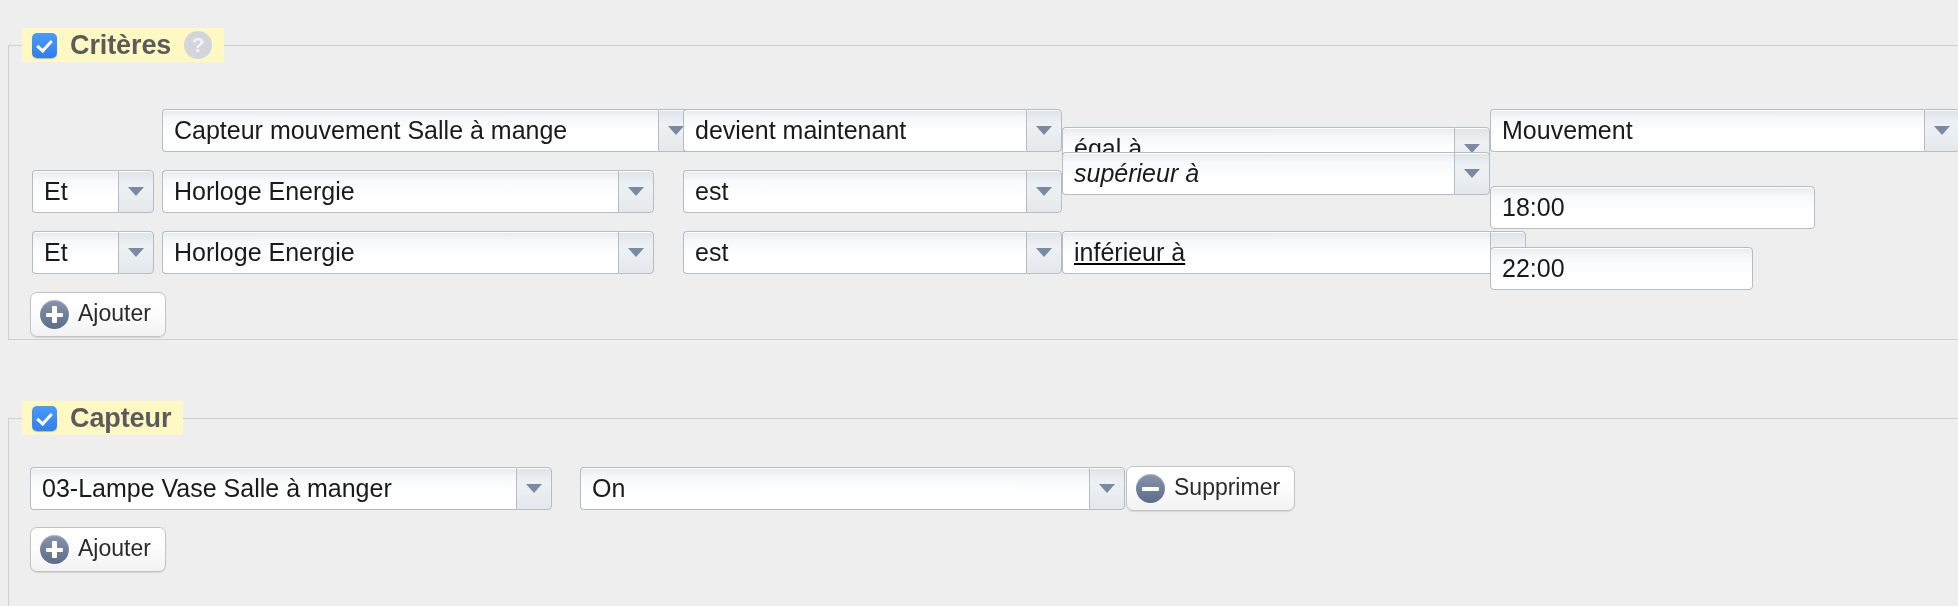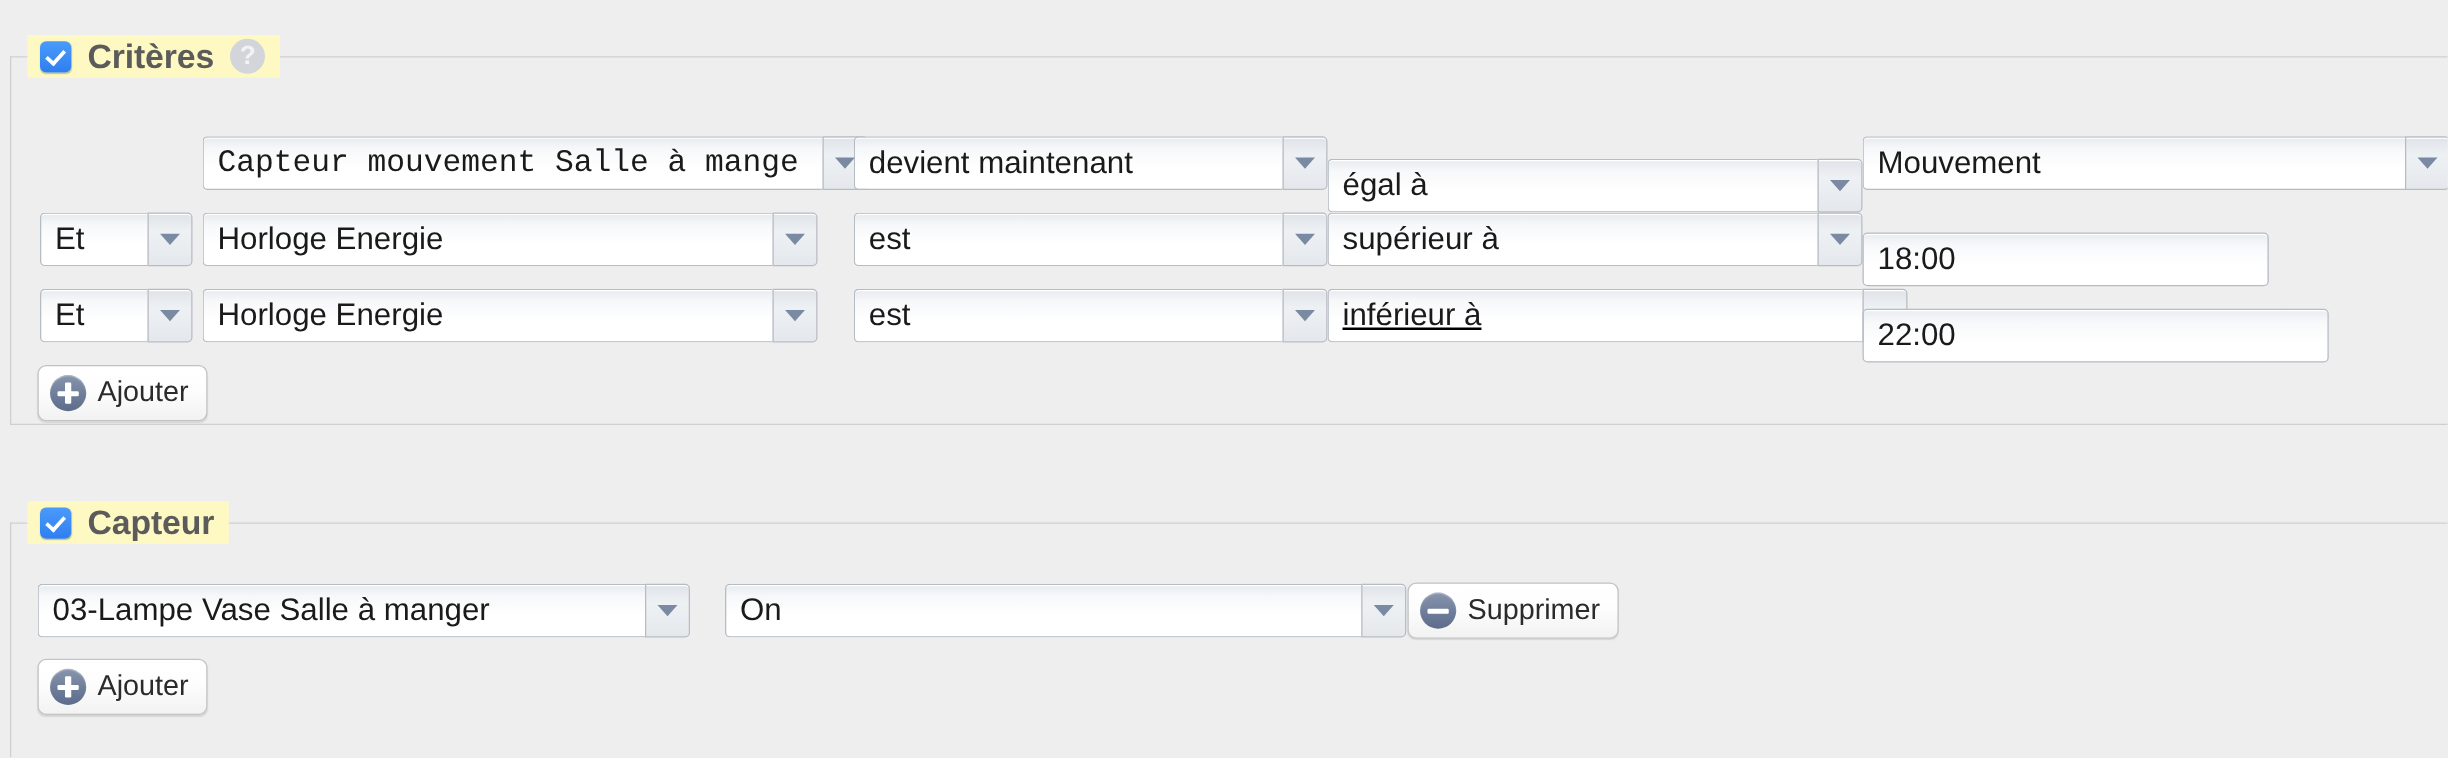--- a/index.html
+++ b/index.html
@@ -226,21 +226,21 @@
 
 <div class="fieldset criteres"></div>
 
 <div class="legend criteres">
   <div class="checkbox"></div>
   <div class="legend-title">Critères</div>
   <div class="help-icon">?</div>
 </div>
 
 <div class="row" style="left:162px; top:109px;">
-  <div class="select" style="width:532px;font-family:Liberation Mono, monospace;">
+  <div class="select" style="width:532px;">
     <div class="sel-field">Capteur mouvement Salle à mange</div>
     <div class="sel-arrow">
         <span class="chev"></span>
       </div>
   </div>
 </div>
 <div class="row" style="left:683px; top:109px;align-items:center;">
   <div class="select" style="width:379px;">
     <div class="sel-field">devient maintenant</div>
     <div class="sel-arrow">
@@ -282,21 +282,21 @@
   </div>
 </div>
 <div class="row" style="left:683px; top:170px;">
   <div class="select" style="width:379px;">
     <div class="sel-field">est</div>
     <div class="sel-arrow">
         <span class="chev"></span>
       </div>
   </div>
 </div>
-<div class="row" style="left:1062px; top:170px;">
+<div class="row" style="left:1062px; top:152px;font-style:italic;">
   <div class="select" style="width:428px;">
     <div class="sel-field">supérieur à</div>
     <div class="sel-arrow">
         <span class="chev"></span>
       </div>
   </div>
 </div>
 <div class="row" style="left:1490px; top:170px;">
   <div class="textinput" style="width:325px;">18:00</div>
 </div>
@@ -327,21 +327,21 @@
 </div>
 <div class="row" style="left:1062px; top:231px;">
   <div class="select" style="width:464px;text-decoration:underline;">
     <div class="sel-field">inférieur à</div>
     <div class="sel-arrow">
         <span class="chev"></span>
       </div>
   </div>
 </div>
 <div class="row" style="left:1490px; top:231px;">
-  <div class="textinput" style="width:373px;">22:00</div>
+  <div class="textinput" style="width:263px;">22:00</div>
 </div>
 
 <div class="btn" style="left:30px; top:292px;">
   <span class="circ plus"></span>
   <span class="btn-label">Ajouter</span>
 </div>
 
 <div class="fieldset actions"></div>
 
 <div class="legend actions">

